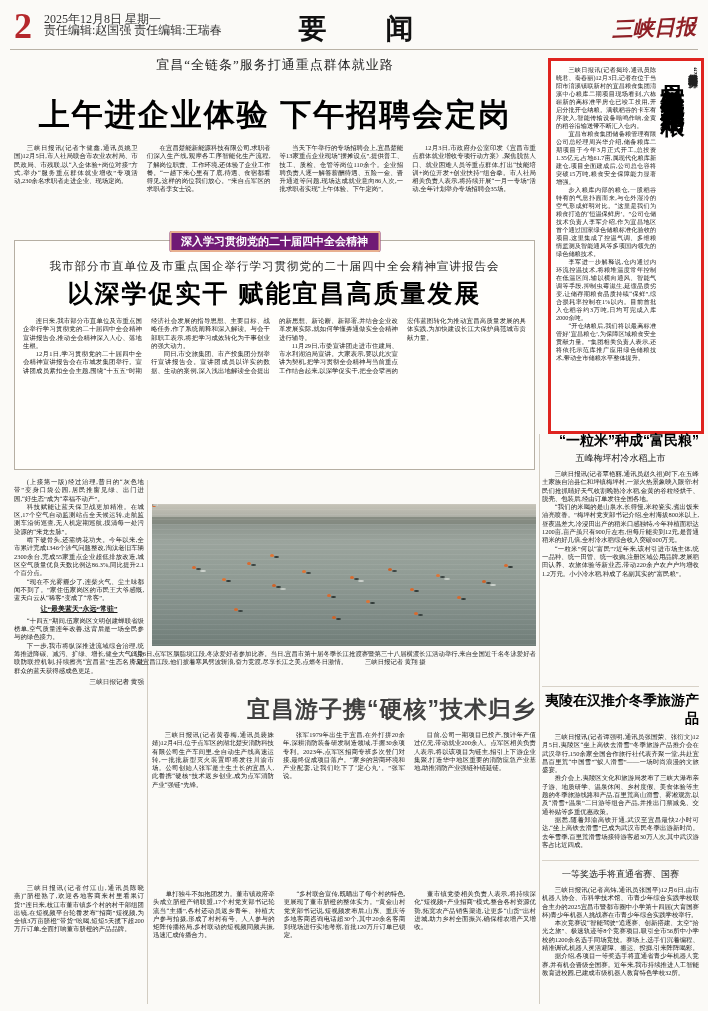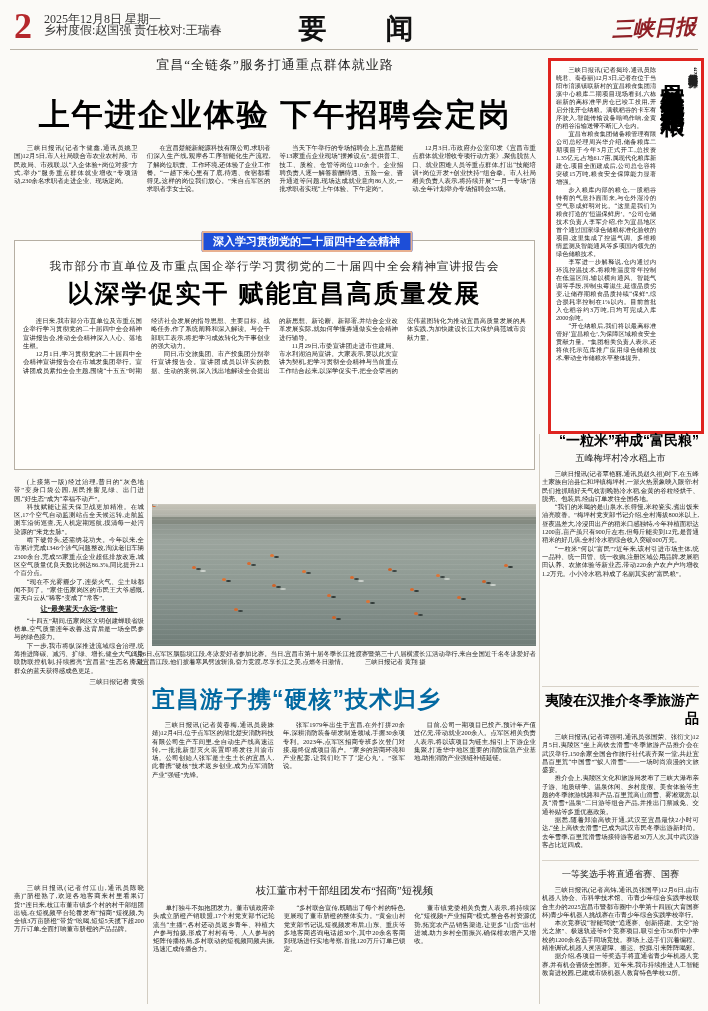--- a/index.html
+++ b/index.html
@@ -13,21 +13,21 @@
   .section{position:absolute;left:0;right:0;top:4px;text-align:center;
            font:900 28px "Liberation Serif",serif;letter-spacing:26px;text-indent:26px;color:#111;}
   .masthead{position:absolute;right:2px;top:8px;color:#8f2026;
             font:italic 900 21px "Liberation Serif",serif;transform:rotate(-2deg);}
   .hdr-rule{left:10px;right:10px;top:49px;border-top:1.5px solid #b9b2a6;}
   
   .kicker{text-align:center;font-size:13px;letter-spacing:1px;color:#222;}
   .kicker-s{text-align:center;font-size:10.5px;color:#222;}
   .head-xl{text-align:center;font:900 31px "Liberation Sans",sans-serif;letter-spacing:2px;color:#000;margin-top:20px;}
   .head-l{text-align:center;font:900 25px "Liberation Sans",sans-serif;letter-spacing:2px;color:#000;margin-top:3px;}
-  .head-m{text-align:left;font:900 23px "Liberation Sans",sans-serif;letter-spacing:1px;color:#0369a1;margin-top:8px;}
+  .head-m{text-align:right;font:900 23px "Liberation Sans",sans-serif;letter-spacing:1px;color:#404040;margin-top:18px;}
   .tiny{font-size:6.4px;line-height:8.3px;text-align:justify;color:#1a1a1a;overflow:hidden;}
   .tiny p{margin:0;text-indent:2em;}
   .cols4{column-count:4;column-gap:9px;}
   .cols3{column-count:3;column-gap:9px;}
   .byline{text-align:right;font-size:6.6px;margin-top:3px;}
   .subhead{text-align:center;font-weight:bold;text-indent:0 !important;margin:3px 0 !important;font-size:7px;text-decoration:underline;}
   .vrule{border-left:1px solid #d2ccc1;width:0;}
   .hline{border-top:1px solid #d8d2c8;height:0;}
   
   .top-story{left:14px;top:56px;width:522px;}
@@ -36,23 +36,23 @@
   .grain{left:548px;top:58px;width:144px;height:362px;border:3px solid #df241f;
          background:#fffefd;padding:4px 3px;display:flex;}
   .g-body{flex:1;font-size:6.2px;line-height:8px;text-align:justify;overflow:hidden;padding:1px 2px;}
   .g-body p{margin:0;text-indent:2em;}
   .g-head{writing-mode:vertical-rl;font:900 24px "Liberation Sans",sans-serif;
           letter-spacing:2px;line-height:1.1;margin:0 1px;color:#000;}
   .g-kick{writing-mode:vertical-rl;font-size:9.5px;font-weight:bold;line-height:1.2;
           padding-top:2px;color:#222;}
   
   .study{left:14px;top:240px;width:519px;height:228px;border:1px solid #b6afa3;background:#fffefb;}
-  .badge{position:absolute;top:-10px;left:50%;transform:translateX(-50%);background:#1d4ed8;
+  .badge{position:absolute;top:-10px;left:50%;transform:translateX(-50%);background:#701a75;
          color:#fff;font:bold 11px "Liberation Sans",sans-serif;padding:3px 12px;white-space:nowrap;
-         border-radius:2px;box-shadow:0 0 0 2px #e8b08f inset;margin-left:32px;}
+         border-radius:2px;box-shadow:0 0 0 2px #e8b08f inset;}
   .study .kicker{font-size:11.5px;margin-top:18px;}
   .study .tiny{margin:7px 8px 0 8px;height:136px;}
   
   .contcol{left:14px;top:478px;width:130px;height:392px;}
   .contcol .tiny{height:378px;}
   
   .photo{left:152px;top:504px;width:384px;height:142px;overflow:hidden;
          background:linear-gradient(180deg,#c6c3b8 0px,#b0b1a8 12px,#8e968f 20px,
                     #9ba49d 38px,#929d96 68px,#818d88 108px,#707d78 142px);}
   .photo .shore{position:absolute;left:0;right:0;top:13px;height:7px;background:#81877e;opacity:.85;}
@@ -97,21 +97,21 @@
   .orange .head-l{font-size:26px;}
   .orange .tiny.cols3{margin-top:6px;height:64px;}
 </style>
 </head>
 <body>
 
 <div class="abs hdr">
   <div class="pagenum">2</div>
   <div class="dateblk">
     <div>2025年12月8日 星期一</div>
-    <div>乡村度假:赵国强 责任校对:王瑞春</div>
+    <div>责任编辑:赵国强 责任编辑:王瑞春</div>
   </div>
   <div class="section">要 闻</div>
   <div class="masthead">三峡日报</div>
 </div>
 <div class="abs hdr-rule"></div>
 
 <div class="abs top-story">
   <div class="kicker">宜昌“全链条”服务打通重点群体就业路</div>
   <div class="head-xl">上午进企业体验 下午招聘会定岗</div>
   <div class="tiny cols4">
@@ -213,20 +213,19 @@
     <p>本次竞赛设“智能驾驶”追逐赛、创新搭建、太空“拾光之旅”、极速轨迹等8个竞赛项目,吸引全市56所中小学校的1200余名选手同场竞技。赛场上,选手们沉着编程、精准调试,机器人灵活避障、搬运、投掷,引来阵阵喝彩。</p>
     <p>据介绍,各项目一等奖选手将直通省青少年机器人竞赛,并有机会晋级全国赛。近年来,我市持续推进人工智能教育进校园,已建成市级机器人教育特色学校32所。</p>
   </div>
 </div>
 
 <div class="abs orange">
   <div class="leftcol tiny">
     <p>三峡日报讯(记者付江山,通讯员陈晓燕)“脐橙熟了,欢迎各地客商来村里看果订货!”连日来,枝江市董市镇多个村的村干部组团出镜,在短视频平台轮番发布“招商”短视频,为全镇3万亩脐橙“带货”吆喝,短短5天揽下超200万斤订单,全面打响董市脐橙的产品品牌。</p>
   </div>
   <div class="rightblk">
-    <div class="kicker-s">枝江董市村干部组团发布“招商”短视频</div>
     <div class="tiny cols3">
       <p>单打独斗不如抱团发力。董市镇政府牵头成立脐橙产销联盟,17个村党支部书记轮流当“主播”,各村还动员返乡青年、种植大户参与拍摄,形成了村村有号、人人参与的矩阵传播格局,多村联动的短视频同频共振,迅速汇成传播合力。</p>
       <p>“多村联合宣传,既晒出了每个村的特色,更展现了董市脐橙的整体实力。”黄金山村党支部书记说,短视频发布后,山东、重庆等多地客商咨询电话超30个,其中20余名客商到现场进行实地考察,首批120万斤订单已锁定。</p>
       <p>董市镇党委相关负责人表示,将持续深化“短视频+产业招商”模式,整合各村资源优势,拓宽农产品销售渠道,让更多“山货”出村进城,助力乡村全面振兴,确保柑农增产又增收。</p>
     </div>
   </div>
 </div>
 
 </body></html>

